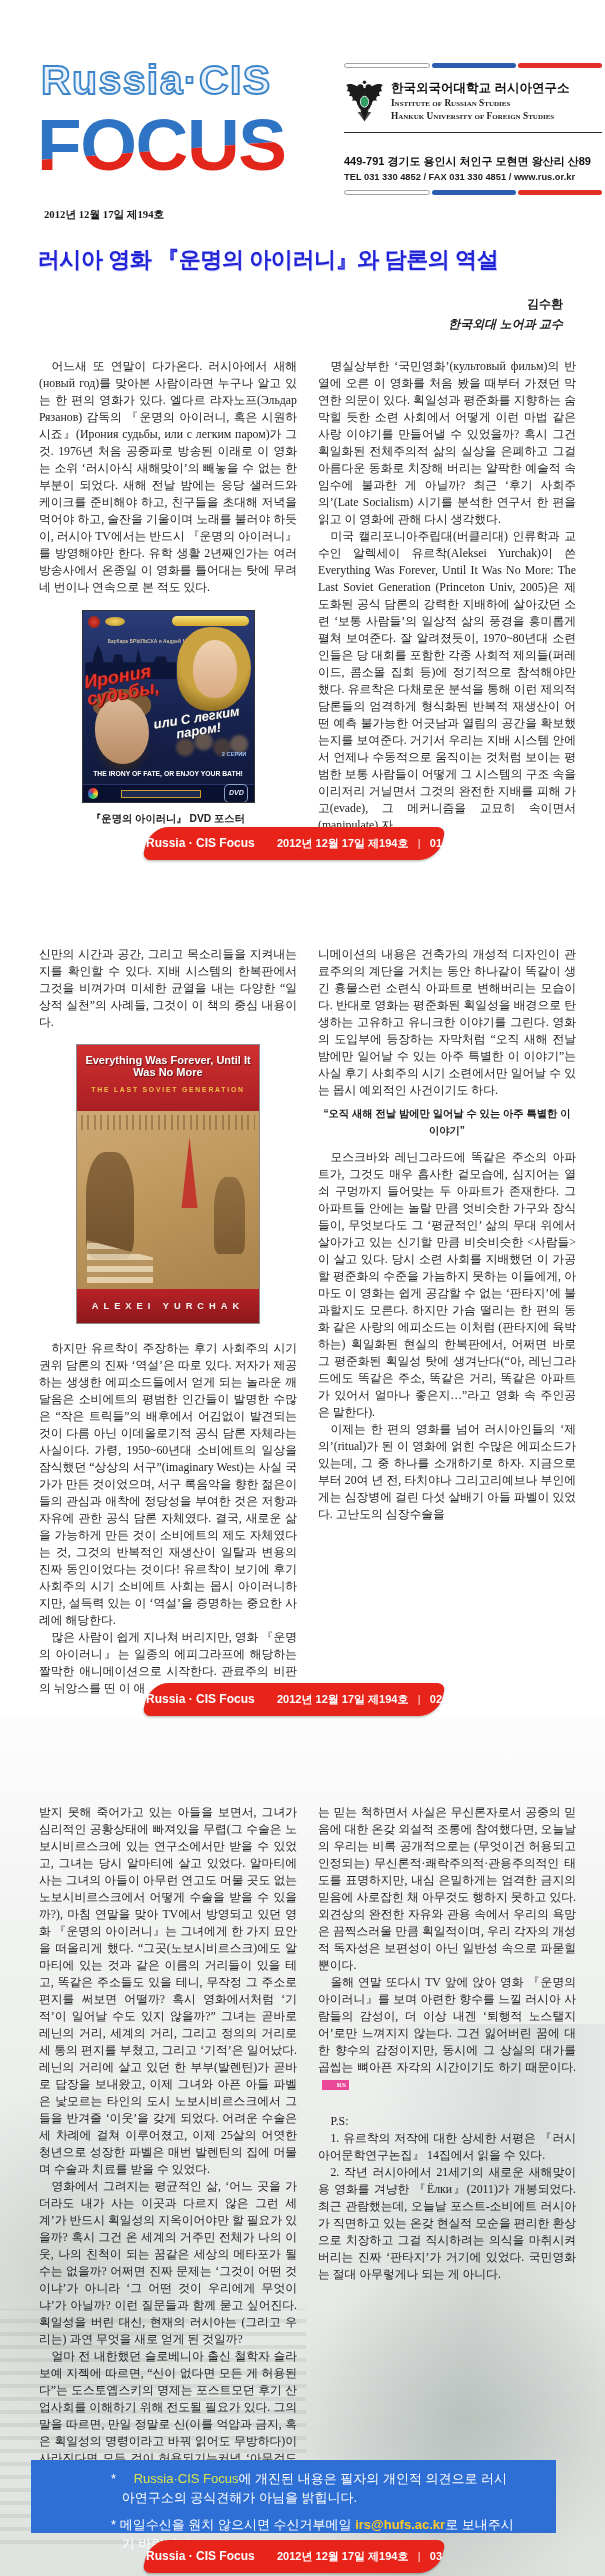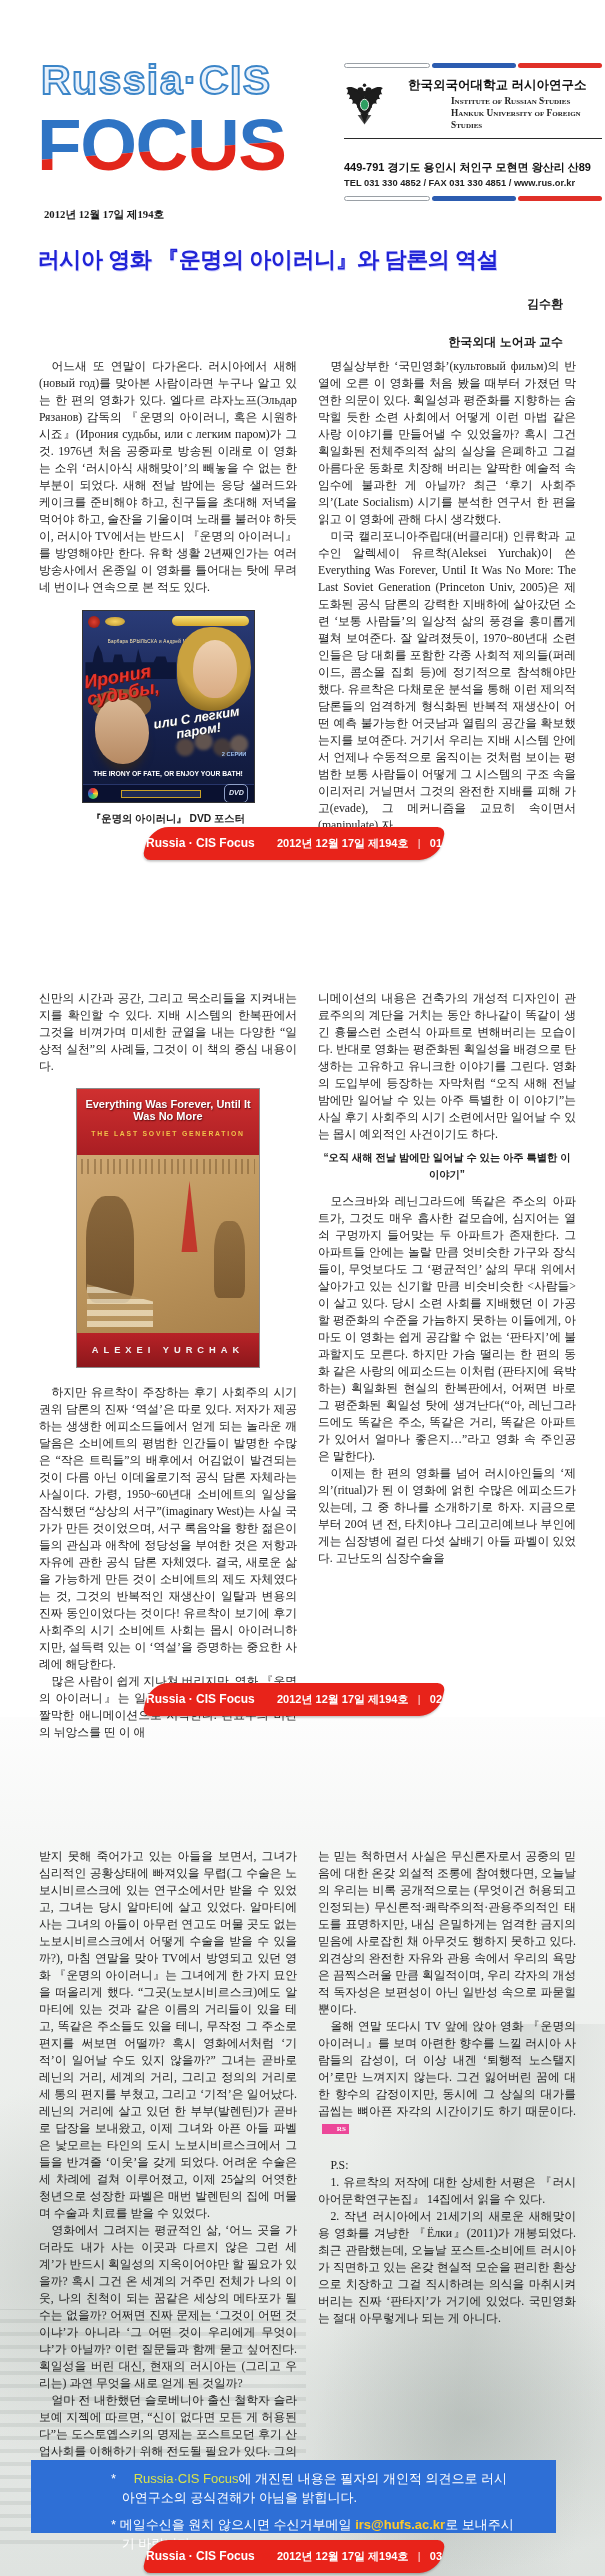--- a/index.html
+++ b/index.html
@@ -17,41 +17,41 @@
   .focus-blue{color:#2f74c4;clip-path:polygon(0 0,100% 0,100% 40%,0 64%);}
   .focus-red{color:#e2261b;clip-path:polygon(0 64%,100% 40%,100% 100%,0 100%);}
   .issue-date{top:208px;left:44px;font-size:10.7px;font-weight:700;}
 
   .masthead{top:63px;left:344px;width:258px;display:flex;flex-direction:column;}
   .tricolor{display:flex;height:5px;}
   .tricolor span{flex:1;border-radius:2.9px;}
   .tc-w{background:#fff;border:0.7px solid #9aa0a6;}
   .tc-b{background:#2c5cb0;margin-left:1.4px;}
   .tc-r{background:#e03028;margin-left:1.4px;}
-  .inst-row{display:flex;align-items:center;gap:23px;margin-top:9.3px;}
+  .inst-row{display:flex;align-items:center;gap:6px;margin-top:9.3px;}
   .inst-names{display:flex;flex-direction:column;}
   .inst-kr{font-family:"Liberation Sans","DejaVu Sans",sans-serif;font-weight:800;font-size:12.5px;color:#111;}
-  .inst-en{font-variant:small-caps;font-size:9.3px;font-weight:600;color:#222;line-height:11.4px;margin-top:1.4px;margin-left:43px;}
+  .inst-en{font-variant:small-caps;font-size:9.3px;font-weight:600;color:#222;line-height:11.4px;margin-top:1.4px;}
   .mh-divider{border-top:1.4px solid #2a2a2a;margin-top:7.1px;}
   .mh-addr{font-family:"Liberation Sans","DejaVu Sans",sans-serif;font-weight:800;font-size:11px;margin-top:21px;color:#111;}
   .mh-contact{font-family:"Liberation Sans","DejaVu Sans",sans-serif;font-weight:600;font-size:9.3px;margin-top:2.9px;color:#222;}
   .mh-bar2{margin-top:7.8px;}
 
   
   .art-title{top:245px;left:0;width:536px;text-align:center;
     font-family:"Liberation Sans","DejaVu Sans",sans-serif;font-weight:800;font-size:22px;
     color:#2023d6;letter-spacing:-0.4px;text-shadow:0.7px 0.7px 0 rgba(120,120,255,.35);}
   .author-block{top:296px;right:43px;text-align:right;font-family:"Liberation Sans","DejaVu Sans",sans-serif;}
   .author-name{font-weight:800;font-size:12px;}
-  .author-affil{font-weight:800;font-size:12px;margin-top:21px;}
+  .author-affil{font-weight:800;font-size:12px;margin-top:3px;font-style:italic;}
 
   
   .col{width:258px;font-size:11.8px;line-height:17px;text-align:justify;color:#1d1d1d;}
   .col p{margin:0;text-indent:1.05em;}
-  .col p.cont{text-indent:0;margin-top:44px;}
+  .col p.cont{text-indent:0;}
   .caption{font-family:"Liberation Sans","DejaVu Sans",sans-serif;font-weight:800;font-size:10.3px;
     text-align:center;text-indent:0 !important;margin-top:6.4px !important;}
 
   .c1l{top:358px;left:39px;}  .c1r{top:358px;left:318px;}
   .c2l{top:946px;left:39px;} .c2r{top:946px;left:318px;}
   .c3l{top:1804px;left:39px;} .c3r{top:1804px;left:318px;}
 
   
   .poster{position:relative;width:171px;height:191px;margin:14.3px auto 0;border:0.7px solid #333;
     background:linear-gradient(180deg,#2a3c78 0%,#17224e 55%,#0f1838 100%);overflow:hidden;

